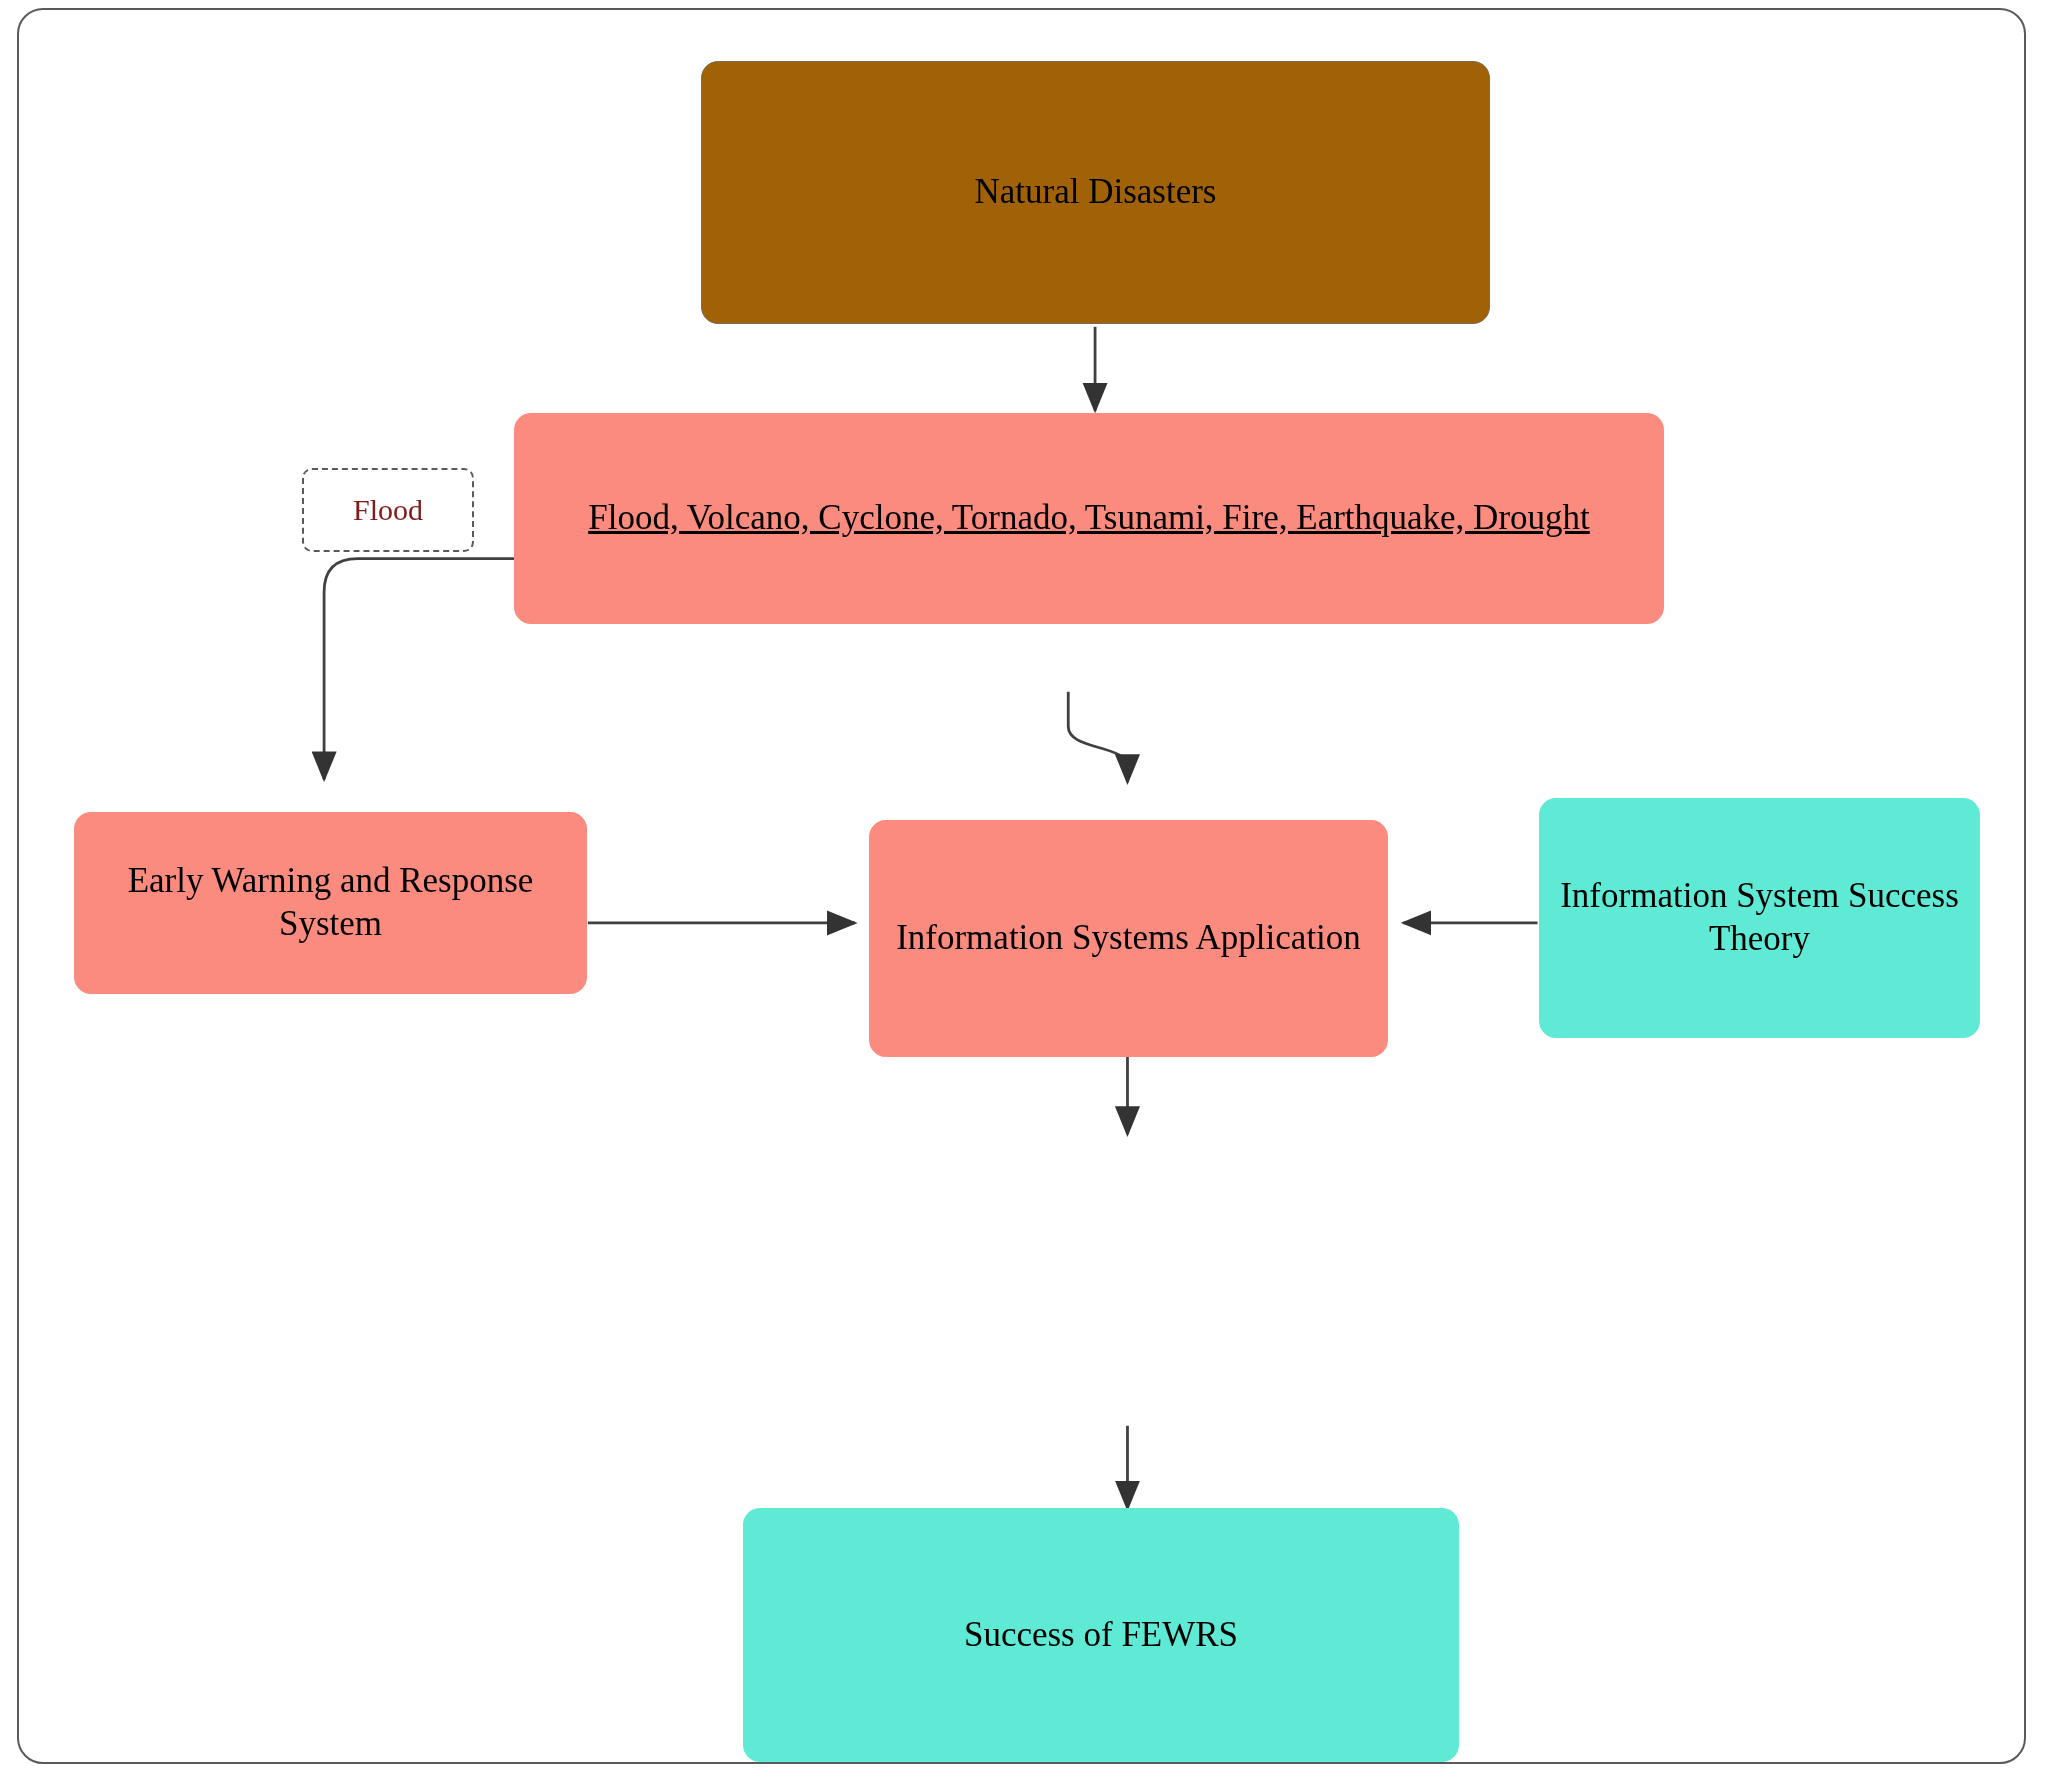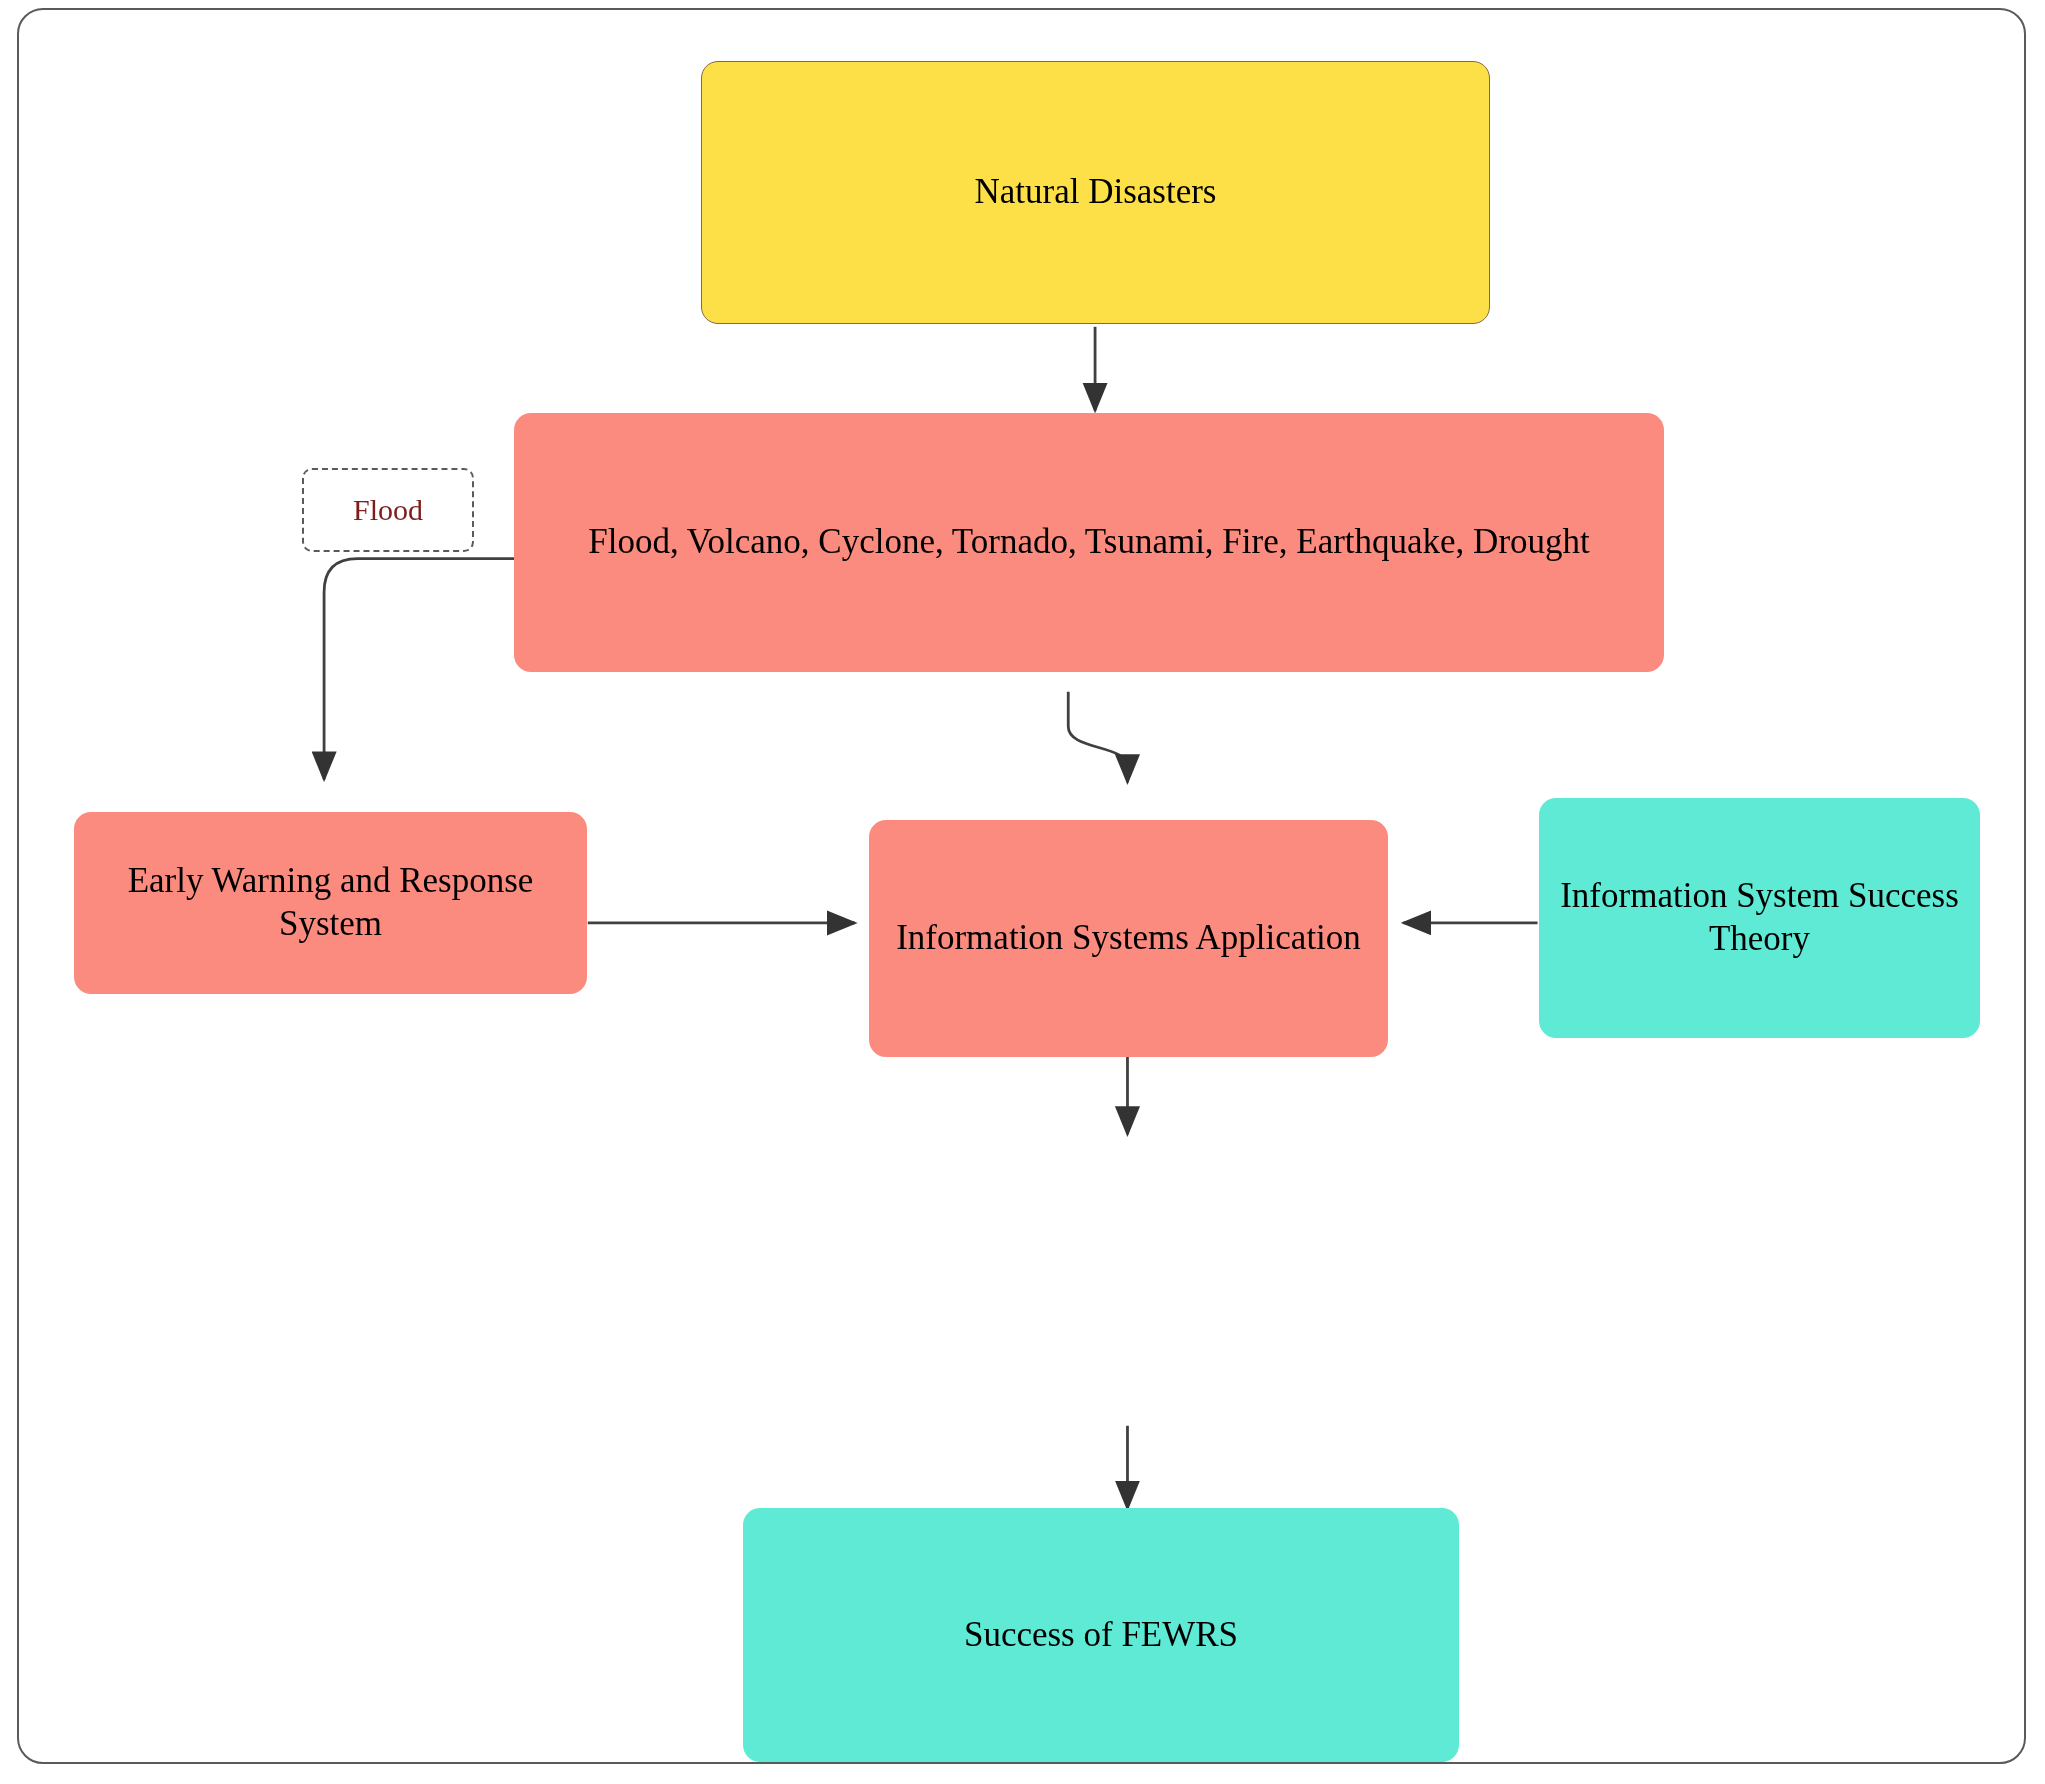--- a/index.html
+++ b/index.html
@@ -48,21 +48,21 @@
 
   .node .label {
     display: block;
     width: 100%;
   }
 
   .node-orange {
     background: #5eead4;
   }
   .node-orange-stroke {
-    background: #fde047;
+    background: #a16207;
     border: 1.7px solid #7d6a52;
   }
   .node-red {
     background: #FB8B7E;
   }
 
   
   .edge-label {
     position: absolute;
     box-sizing: border-box;
@@ -130,21 +130,21 @@
 
     <g>
       <path d="M2018,2552 L2018,2700" stroke="#404040" stroke-width="5" fill="none" marker-end="url(#arrowhead)"></path>
     </g>
   </svg>
 
   <div class="node node-orange-stroke fs-big" style="left:701px; top:61px; width:789px; height:263px;">
     <span class="label">Natural Disasters</span>
   </div>
 
-  <div class="node node-red fs-big" style="left:514px; top:413px; width:1150px; height:259px;">
+  <div class="node node-red fs-big" style="left:514px; top:413px; width:1150px; height:211px;text-decoration:underline;">
     <span class="label">Flood, Volcano, Cyclone, Tornado, Tsunami, Fire, Earthquake, Drought</span>
   </div>
 
   <div class="edge-label fs-chip" style="left:302px; top:468px; width:172px; height:84px;">
     <span class="label">Flood</span>
   </div>
 
   <div class="node node-red fs-big" style="left:74px; top:812px; width:513px; height:182px;">
     <span class="label">Early Warning and Response System</span>
   </div>

